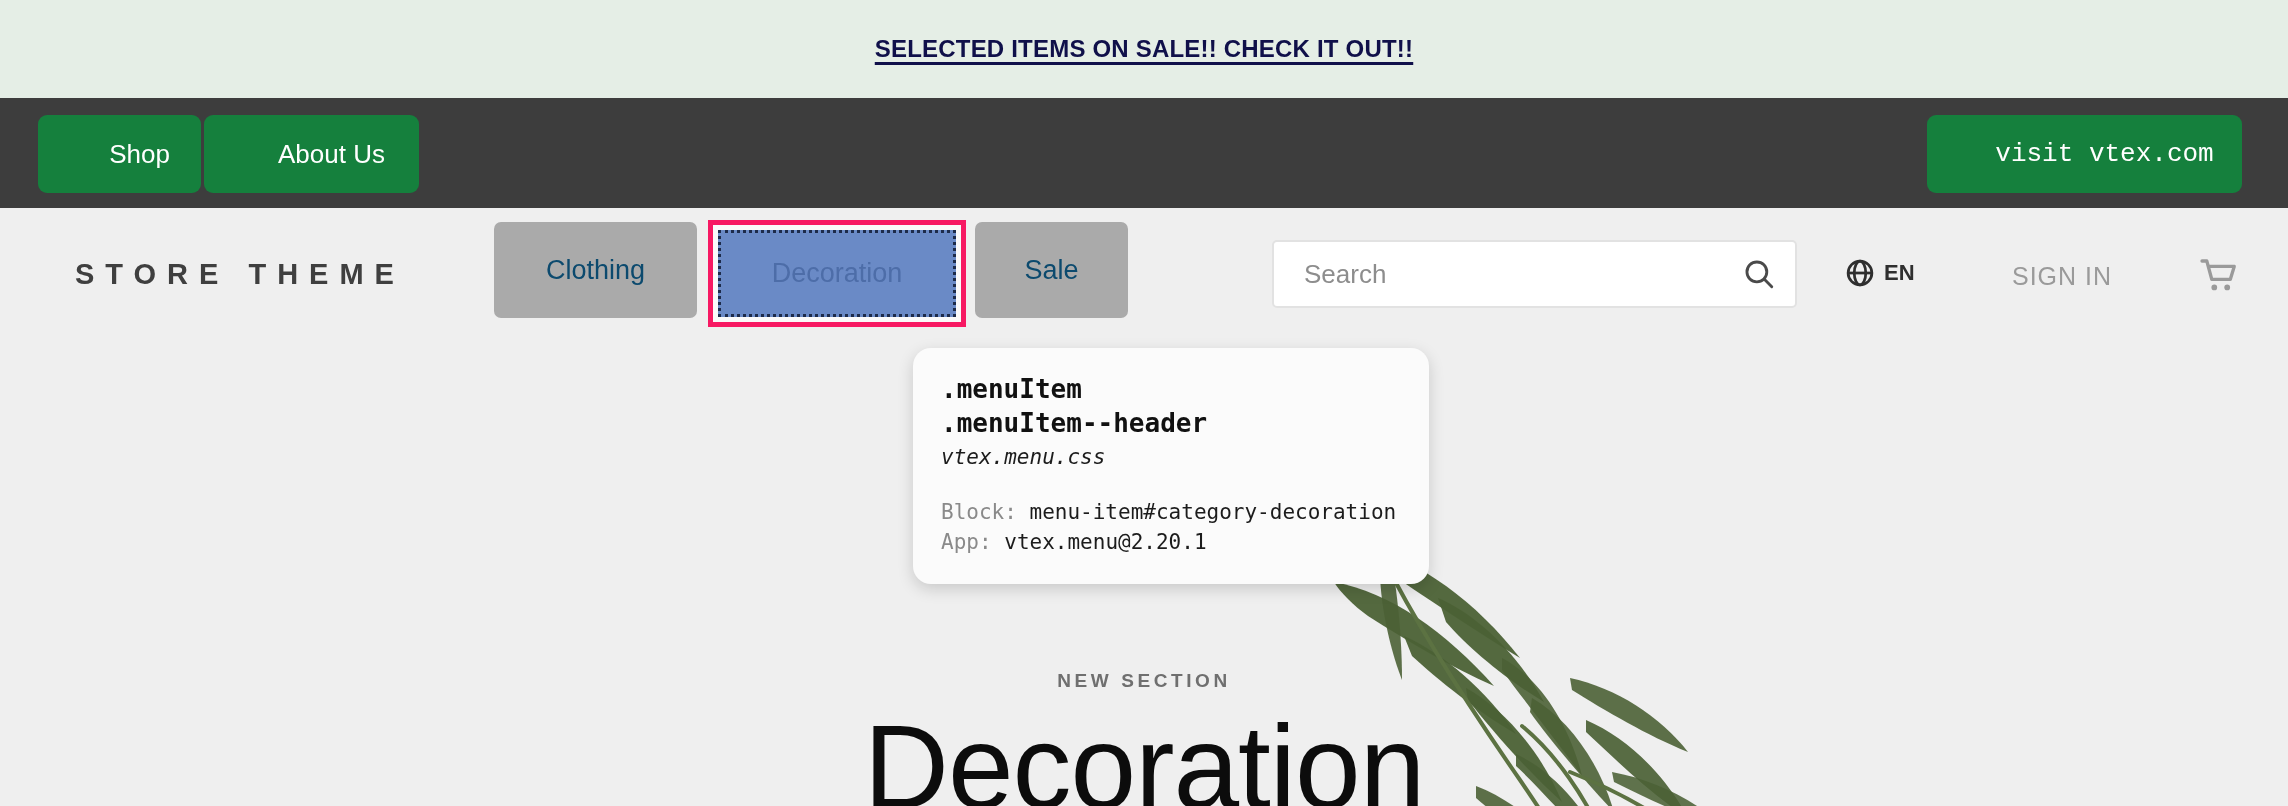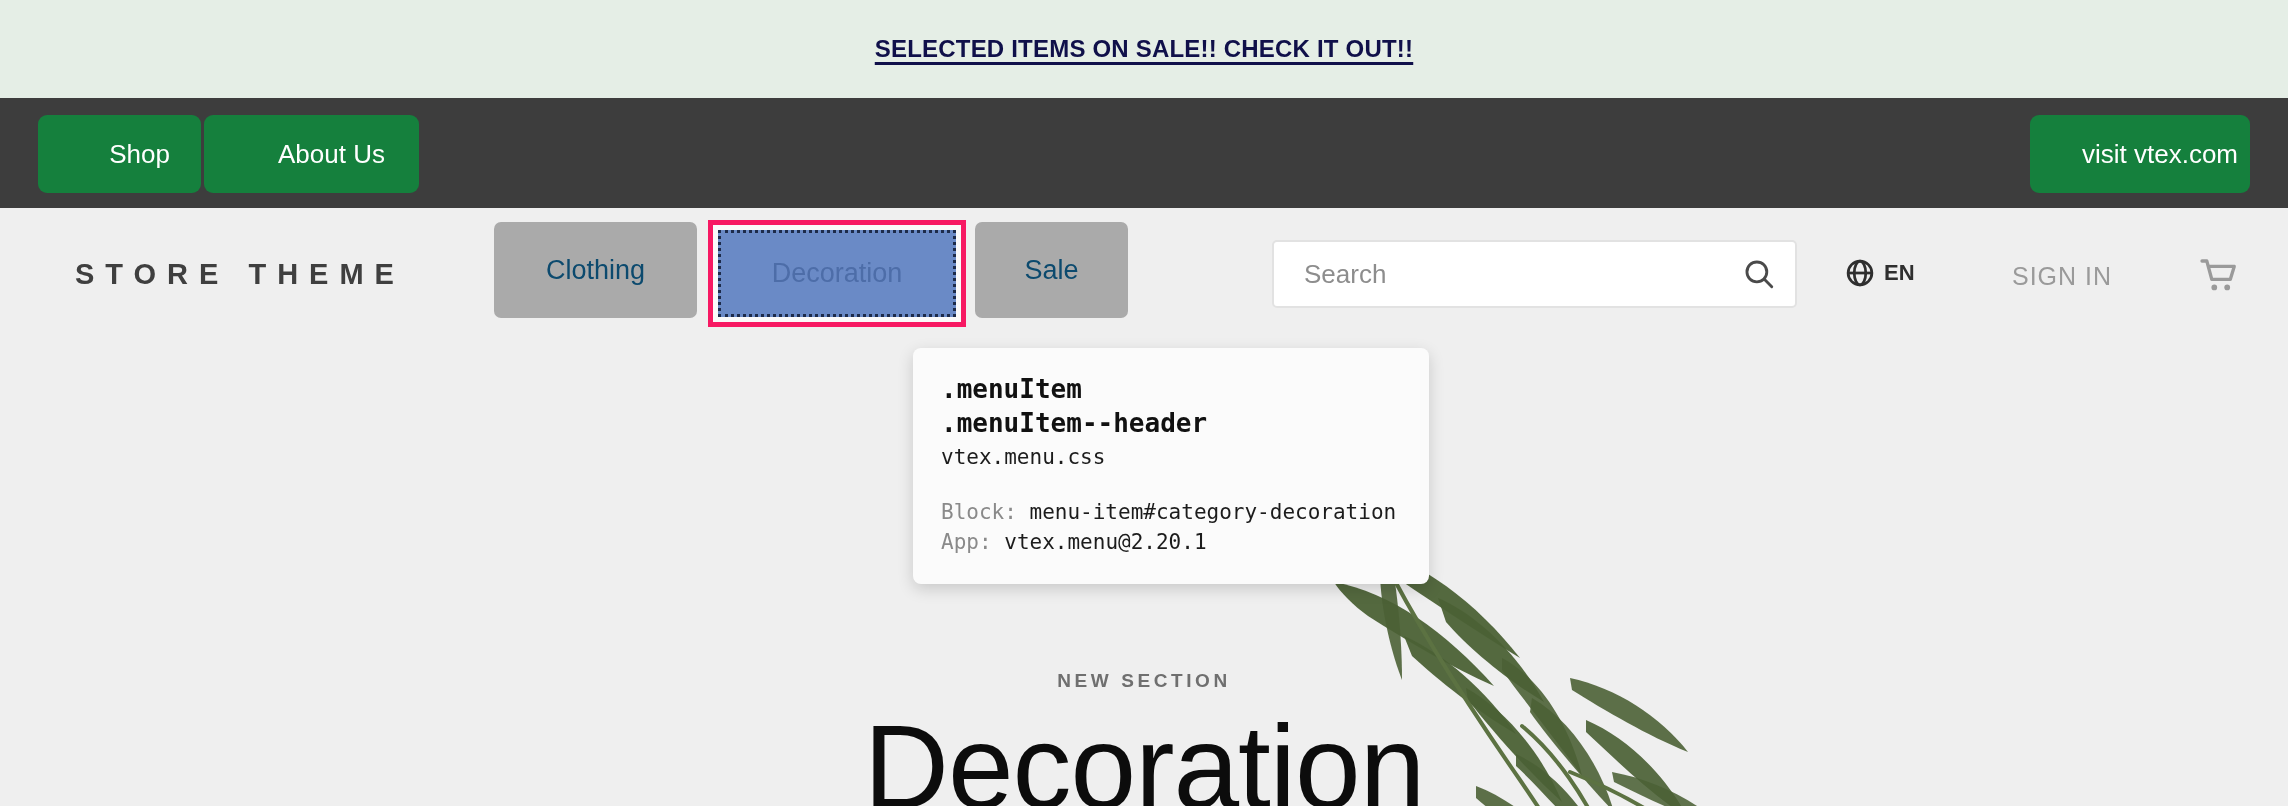--- a/index.html
+++ b/index.html
@@ -47,21 +47,21 @@
     color: #ffffff;
     font-size: 26px;
     display: flex; align-items: center; justify-content: center;
     cursor: pointer;
     border: none;
     font-family: "Liberation Sans", sans-serif;
     padding-left: 40px;
   }
   #btn-shop { left: 38px; width: 163px; }
   #btn-about { left: 204px; width: 215px; }
-  #btn-vtex  { right: 38px; width: 220px; }
+  #btn-vtex  { right: 46px; width: 315px; font-family: Liberation Mono, monospace; }
 
   
   .header {
     position: absolute; left: 0; top: 208px;
     width: 2288px; height: 139px;
     background: #efefef;
   }
   .brand {
     position: absolute; left: 75px; top: 50px;
     font-size: 29px;
@@ -158,38 +158,39 @@
     position: absolute; left: 2200px; top: 258px;
     cursor: pointer;
   }
 
   
   .inspector {
     position: absolute;
     left: 913px; top: 348px;
     width: 516px;
     background: #fbfbfb;
-    border-radius: 8px;
+    border-radius: 18px;
     box-shadow: 0 5px 16px rgba(0,0,0,0.16);
     padding: 24px 28px 26px 28px;
     z-index: 40;
     font-family: "DejaVu Sans Mono", monospace;
   }
   .insp-sel {
     font-size: 26px;
     font-weight: bold;
     color: #111111;
     line-height: 1.32;
     white-space: nowrap;
   }
   .insp-file {
     font-size: 21px;
     color: #1c1c1c;
     margin-top: 4px;
     white-space: nowrap;
+    font-style: italic;
   }
   .insp-meta { margin-top: 28px; }
   .insp-row {
     font-size: 21px;
     line-height: 1.45;
     white-space: nowrap;
   }
   .insp-key { color: #8a8a8a; }
   .insp-val { color: #1c1c1c; }
 

